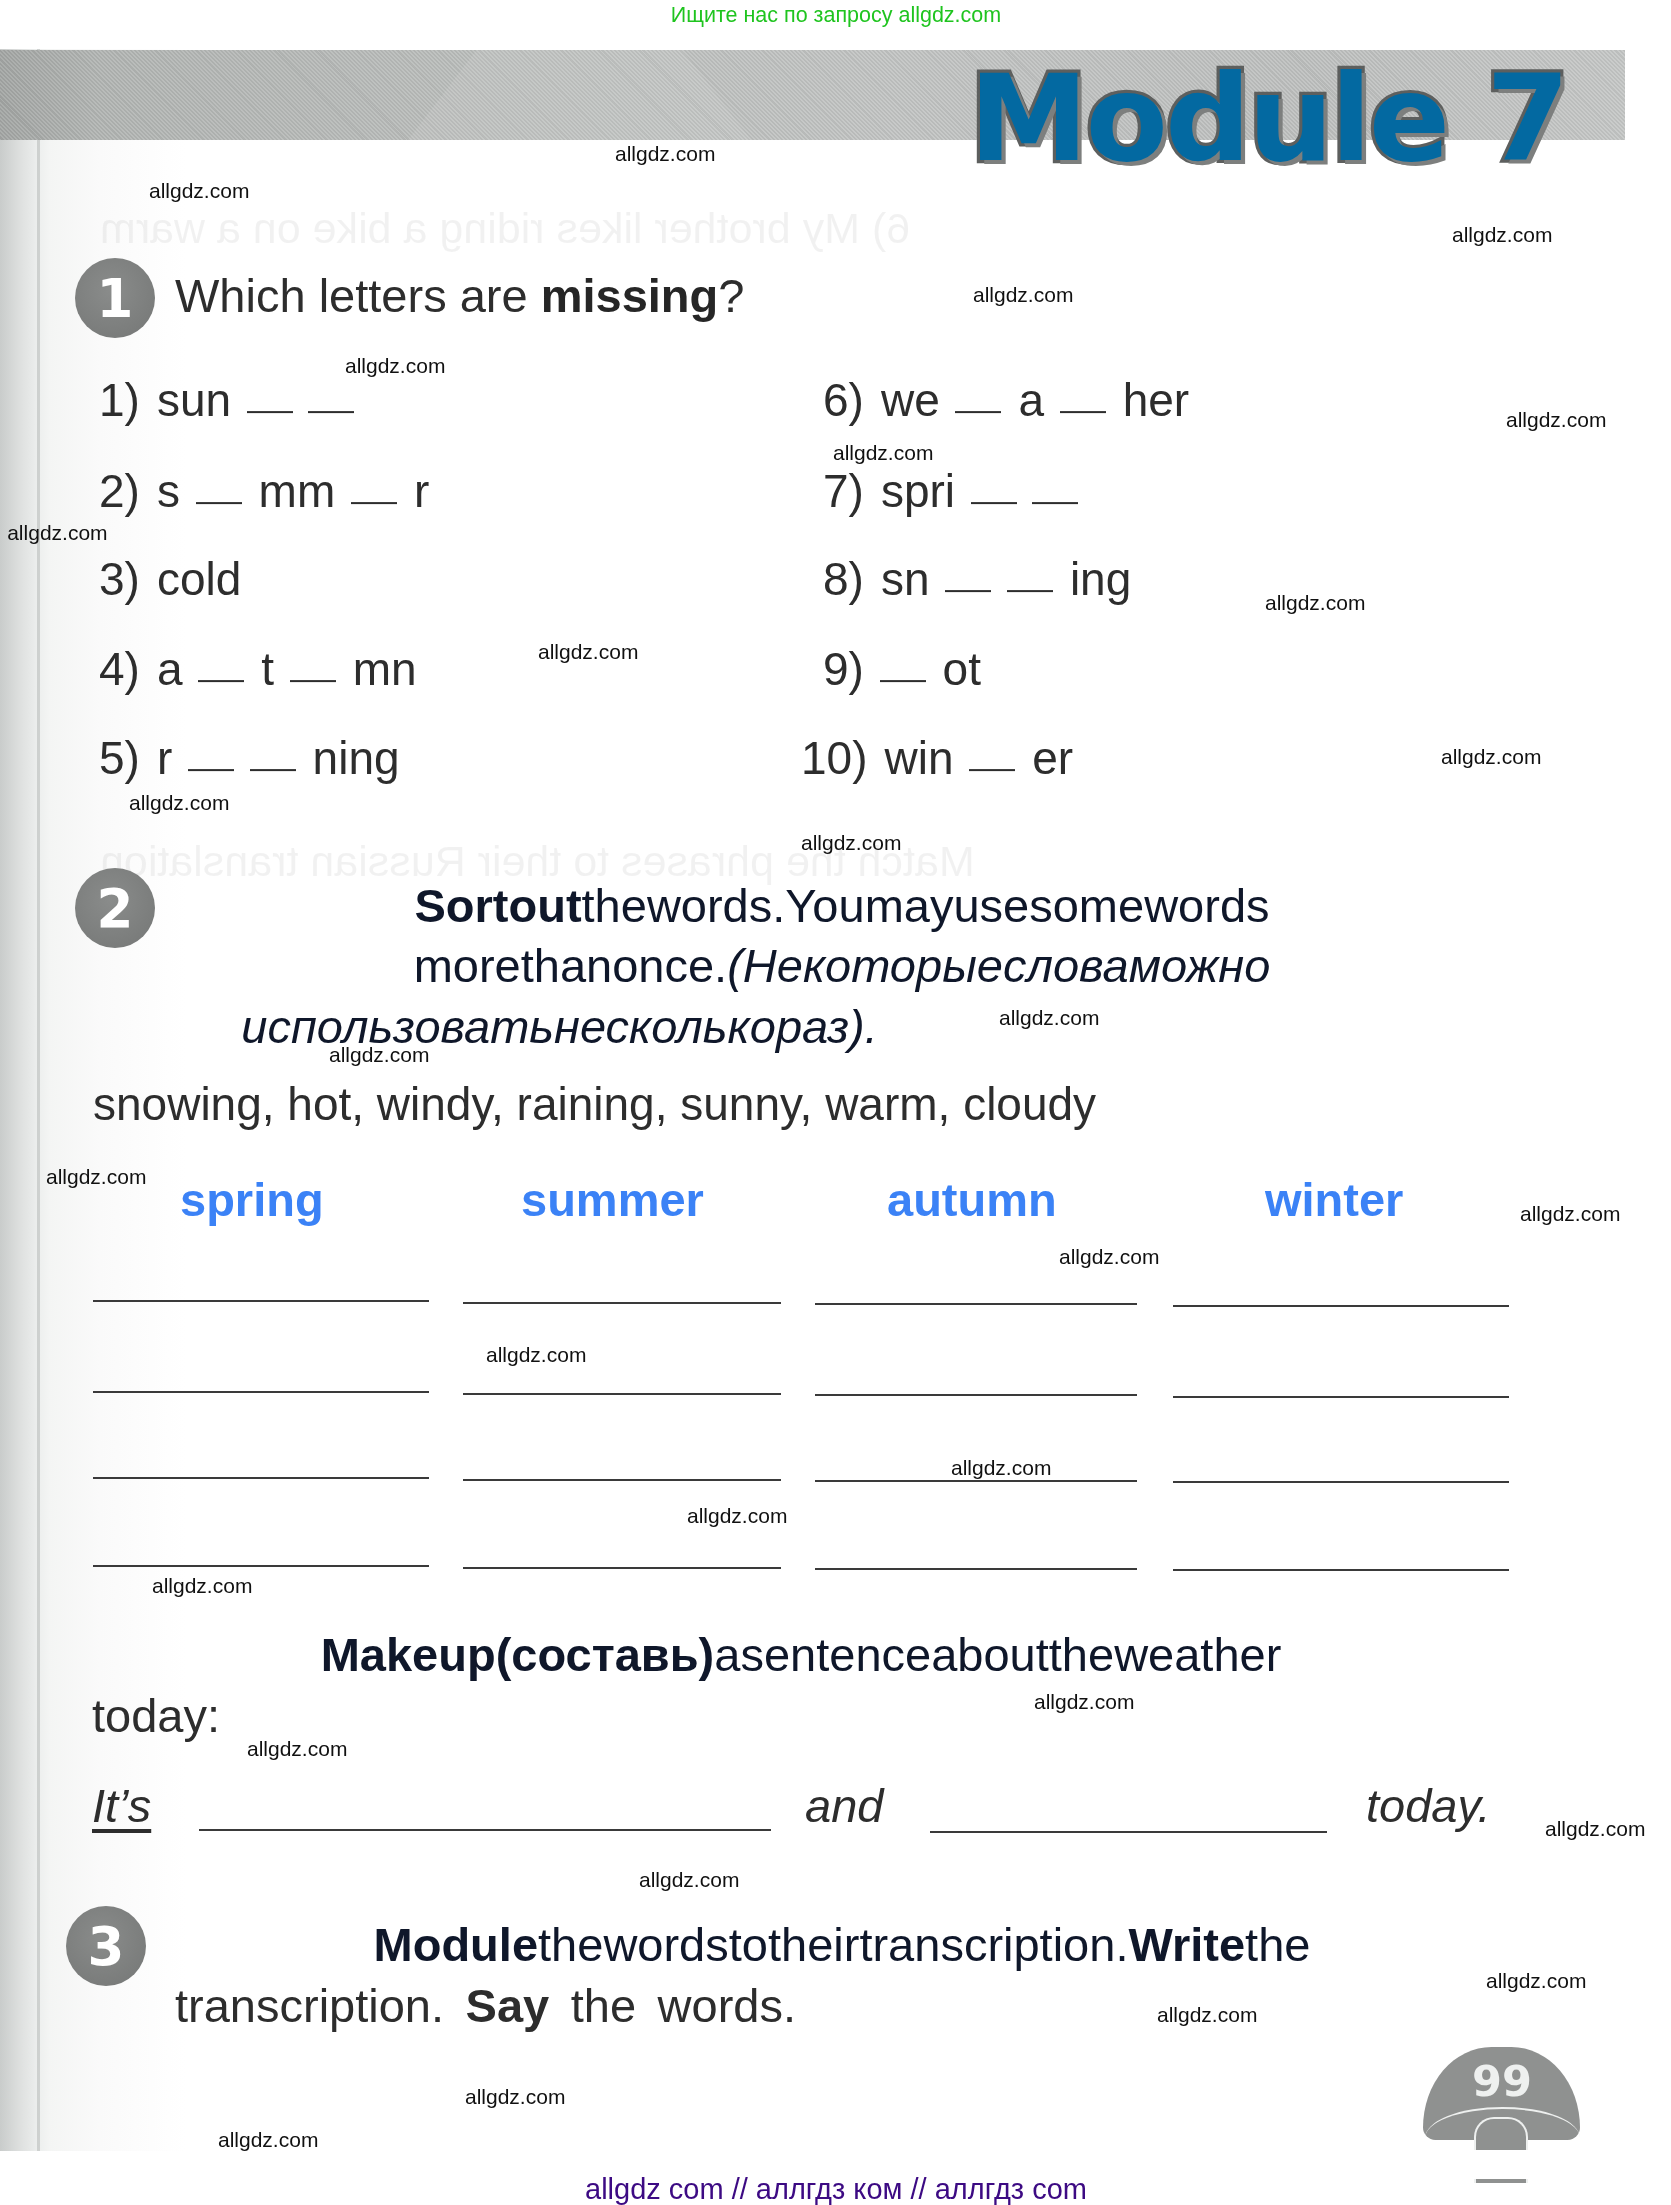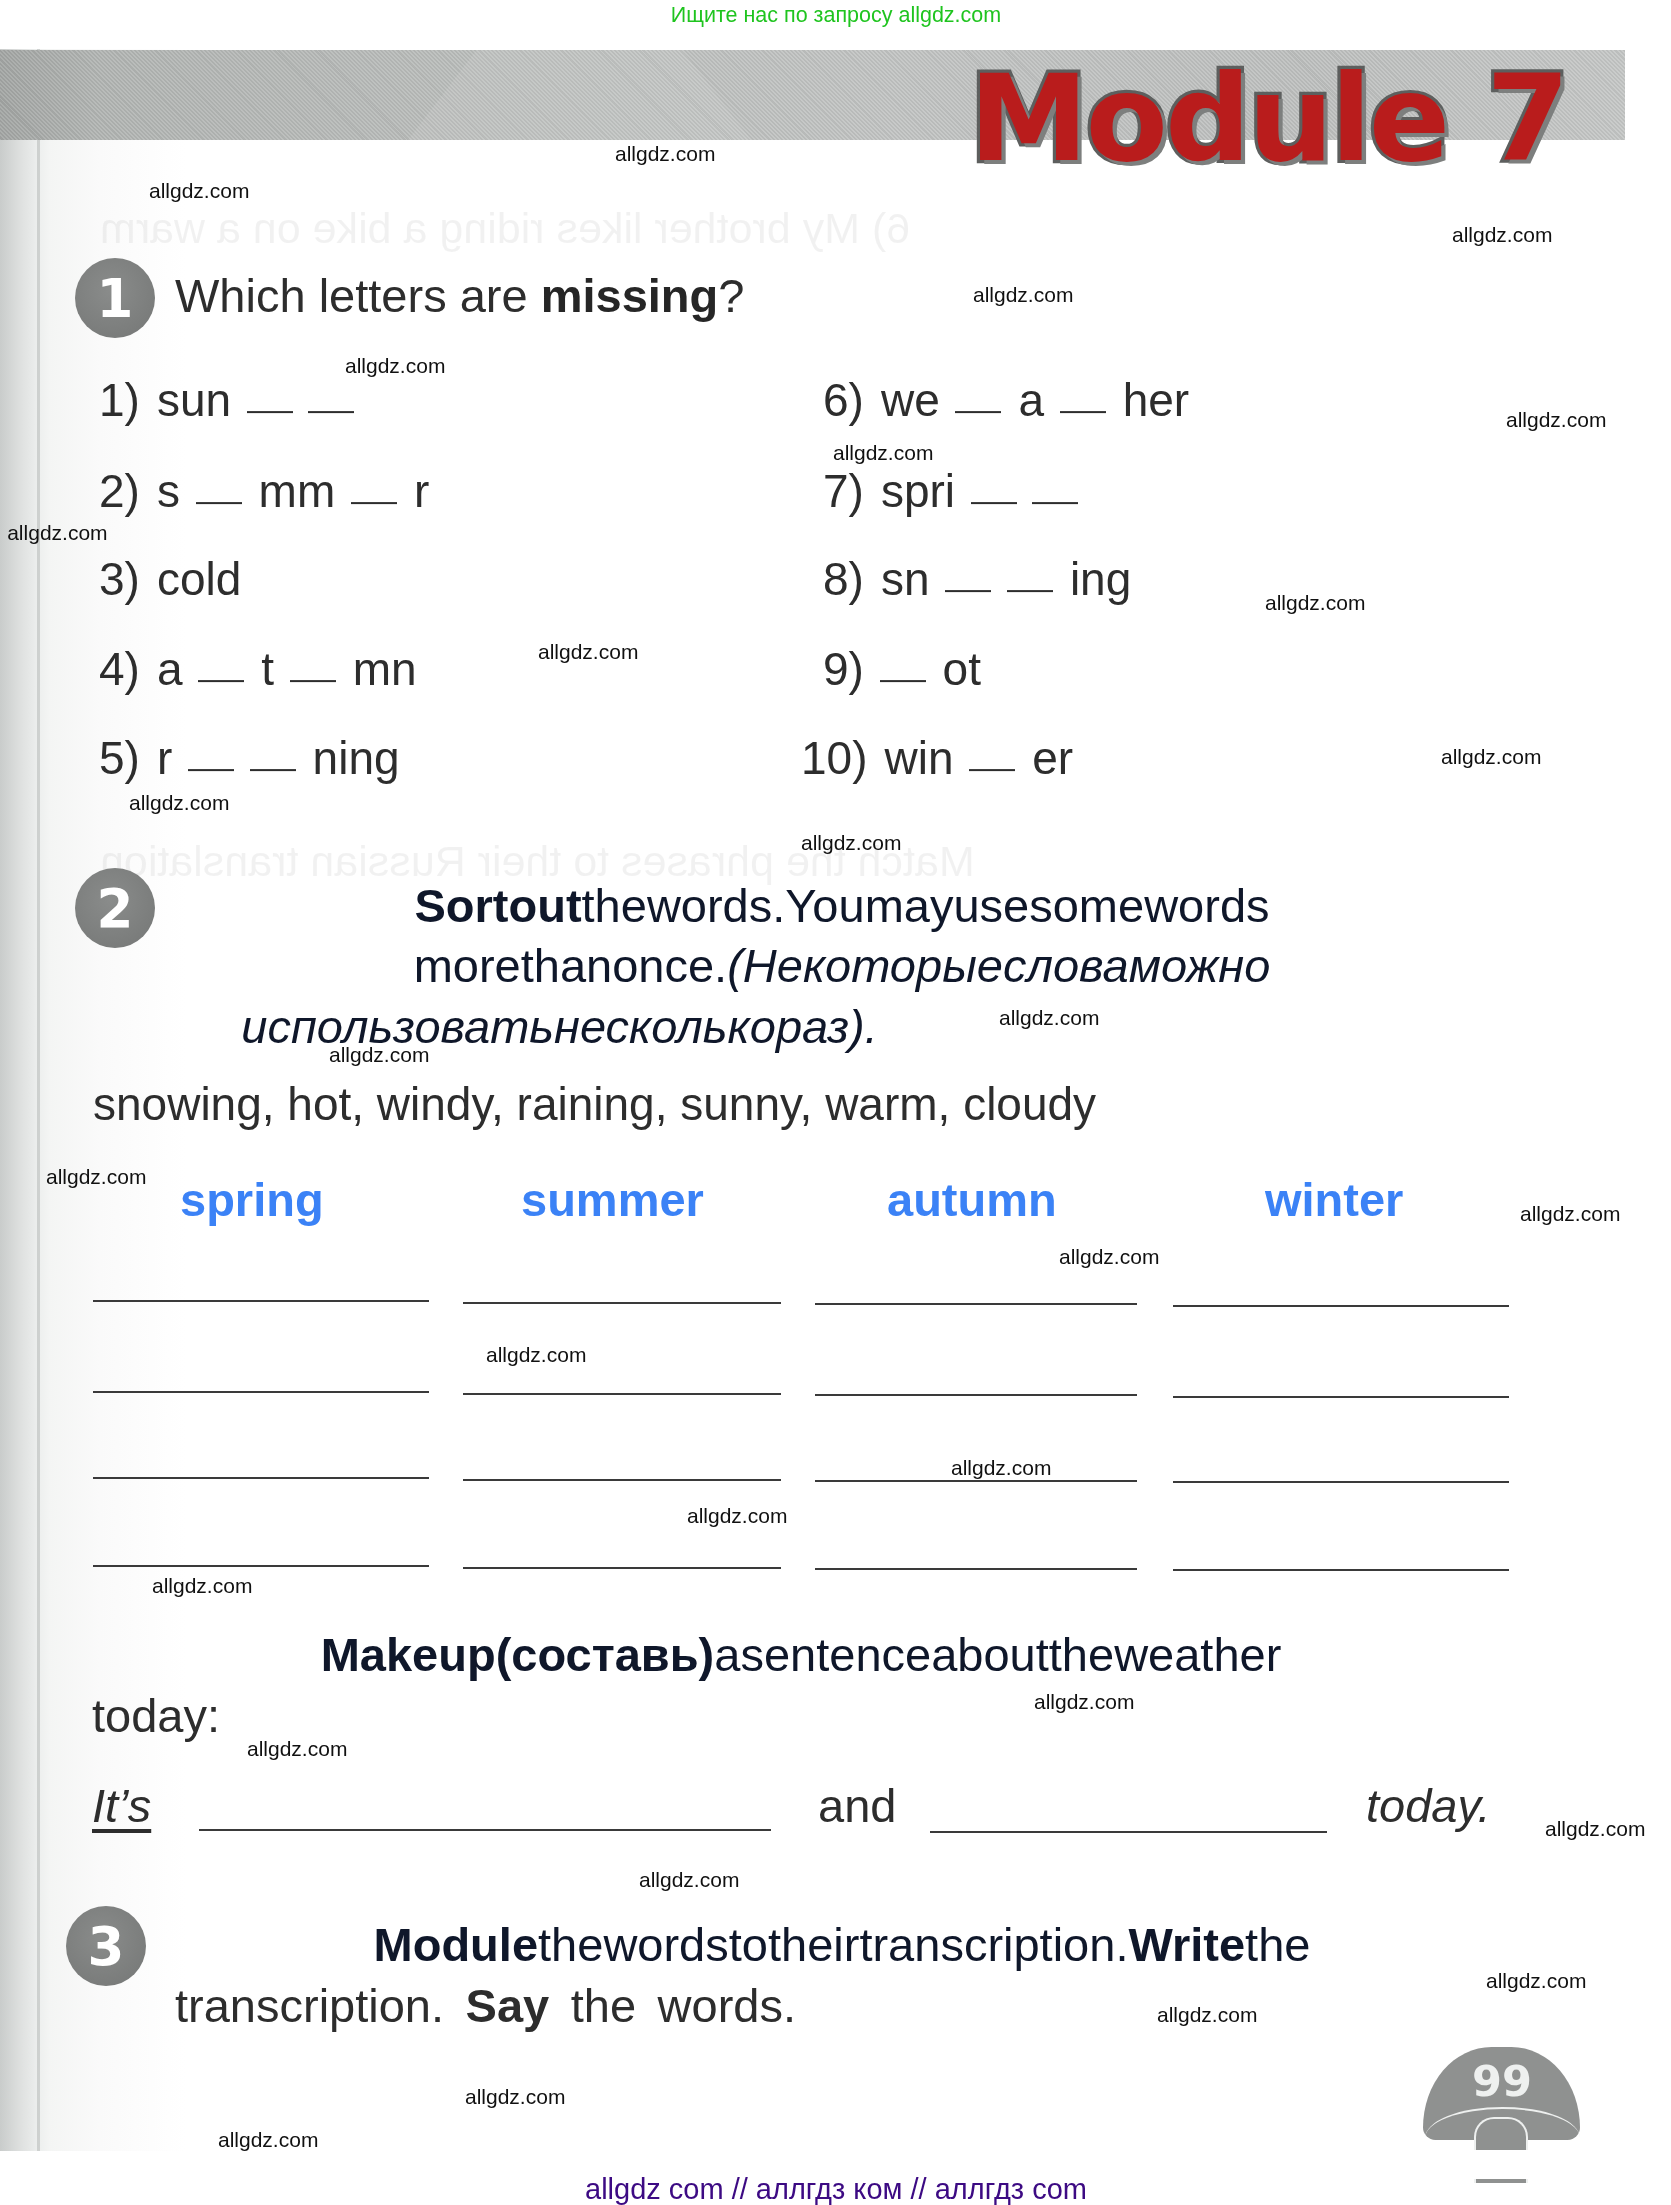--- a/index.html
+++ b/index.html
@@ -25,21 +25,21 @@
   }
   #banner-shape {
     position:absolute; left:408px; top:50px; width:343px; height:90px;
     background:rgba(255,255,255,.08);
     clip-path:polygon(20% 0,80% 0,100% 100%,0 100%);
   }
   #module-title {
     position:absolute; left:969px; top:59px;
     font-family:"DejaVu Sans", sans-serif; font-weight:bold;
     font-size:120px; letter-spacing:-2.9px; line-height:1;
-    color:#b91c1c;
+    color:#0369a1;
     -webkit-text-stroke:6.4px #5d5f5e;
     paint-order:stroke fill;
     text-shadow: 4.3px 4.3px 0 #7d7f7e;
     text-align: center;
   }
   .wm-top {
     position:absolute; left:0; width:1672px; top:2.9px; text-align:center;
     font-size:21.5px; color:#1fc41f;
   }
   .wm-bottom {
@@ -260,21 +260,21 @@
     <span>a</span>
     <span>sentence</span>
     <span>about</span>
     <span>the</span>
     <span>weather</span>
   </div>
 <div class="ex-text" style="left:92px;top:1688px;">today:</div>
 
 <div class="ex-text" style="left:92px;top:1778px;font-style:italic;text-decoration:underline;text-underline-offset:7.2px;">It’s</div>
 <div class="wline" style="left:199px;top:1829px;width:572px;"></div>
-<div class="ex-text" style="left:805px;top:1778px;margin-left:13px;">and</div>
+<div class="ex-text" style="left:805px;top:1778px;font-style:italic;">and</div>
 <div class="wline" style="left:930px;top:1831px;width:397px;"></div>
 <div class="ex-text" style="left:1366px;top:1778px;font-style:italic;">today.</div>
 
 <div class="num-circle" style="left:66px;top:1906px;">
   <span>3</span>
 </div>
 <div id="ex3-line1" class="justify-line" style="left:175px;top:1917px;width:1334px;">
     <span style="font-weight: bold;">Module</span>
     <span>the</span>
     <span>words</span>

